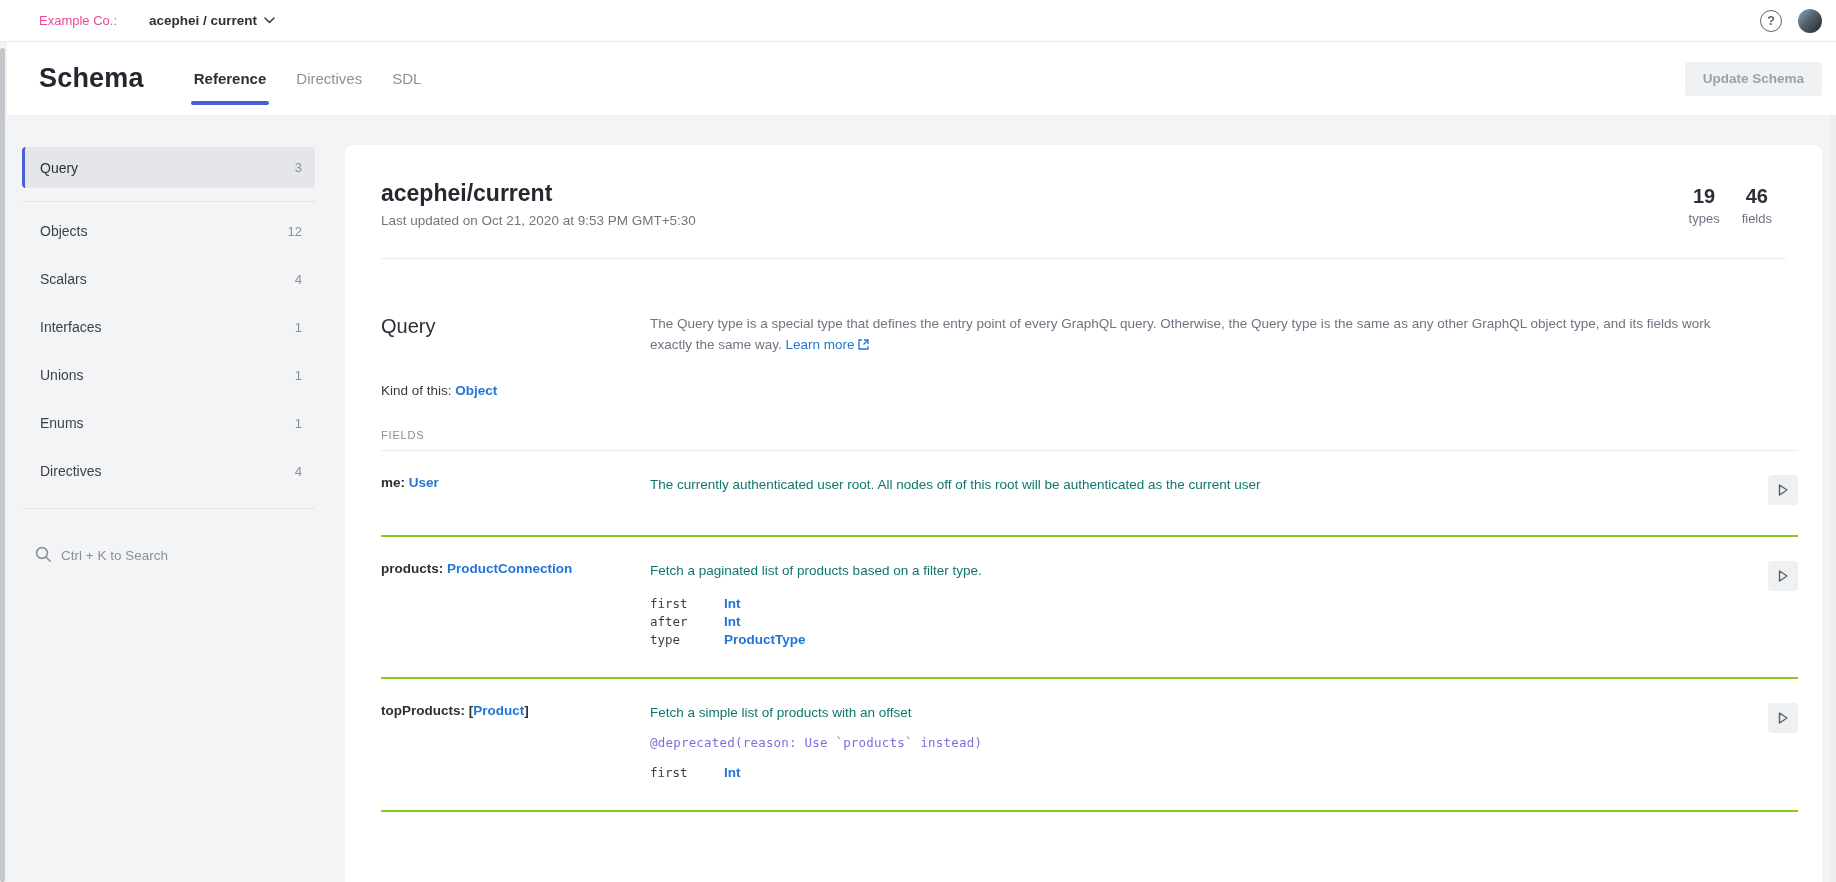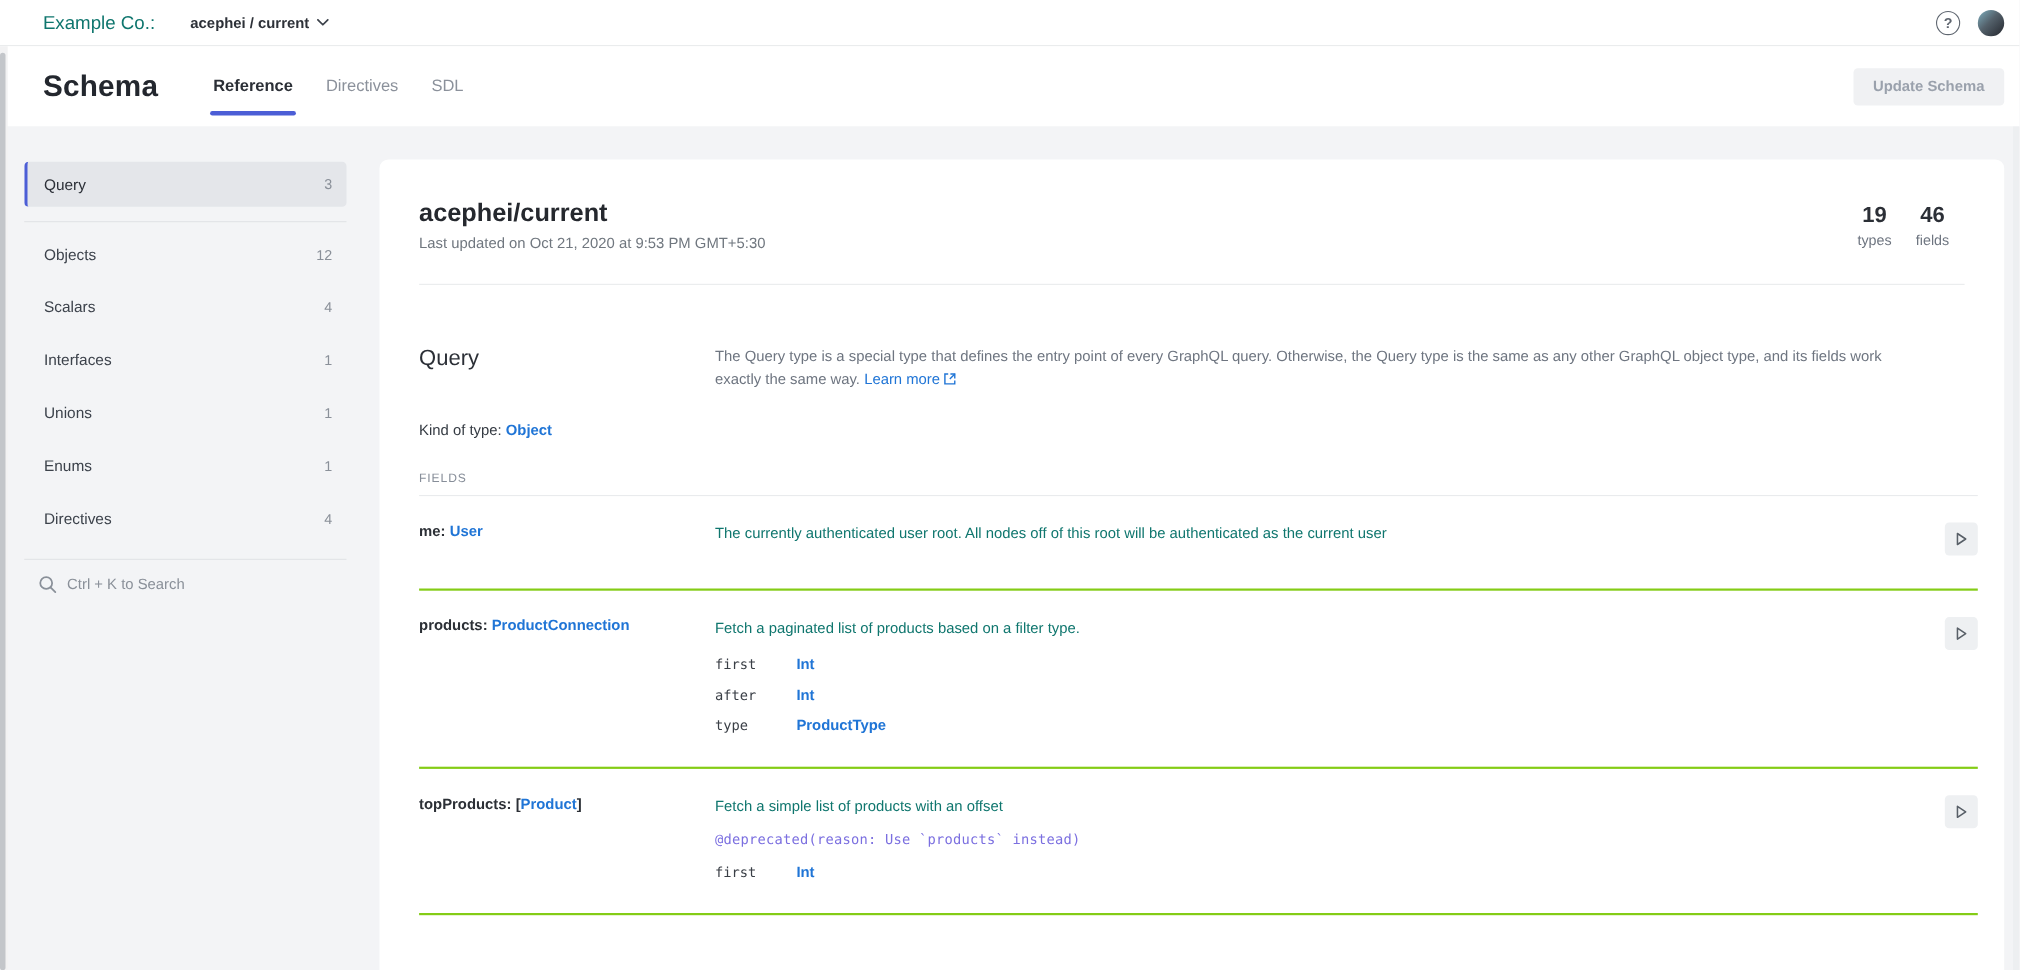--- a/index.html
+++ b/index.html
@@ -11,21 +11,21 @@
     position:relative;
   }
   .mono { font-family:"DejaVu Sans Mono", monospace; }
 
   
   .topbar {
     position:absolute; top:0; left:0; right:0; height:42px;
     background:#ffffff; border-bottom:1px solid #e8eaec;
     display:flex; align-items:center; padding:0 14px 0 39px;
   }
-  .org-label { font-size:17px; color:#0f766e; }
+  .org-label { font-size:13px; color:#ec4899; }
   .graph-selector {
     display:flex; align-items:center; gap:7px; margin-left:32px;
     font-size:13.5px; font-weight:700; color:#2d3138; cursor:pointer;
   }
   .topbar-right { margin-left:auto; display:flex; align-items:center; gap:16px; }
   .help-icon {
     width:22px; height:22px; border:1.6px solid #5f6670; border-radius:50%;
     display:flex; align-items:center; justify-content:center;
     font-size:13px; font-weight:700; color:#5f6670; cursor:pointer;
   }
@@ -85,21 +85,21 @@
     padding:0 13px 0 15px; cursor:pointer;
   }
   .sidebar-active-item .label { font-size:14px; color:#2c3038; }
   .sidebar-count { font-size:13px; color:#8a9099; }
   .sidebar-divider { border:none; border-top:1px solid #e2e4e7; margin:13px 0 5px 0; }
   .sidebar-item {
     height:48px; display:flex; align-items:center; justify-content:space-between;
     padding:0 13px 0 18px; font-size:14px; color:#3c424b; cursor:pointer;
   }
   .sidebar-search {
-    display:flex; align-items:flex-start; gap:9px; height:40px;
+    display:flex; align-items:flex-end; gap:9px; height:40px;
     margin-top:14px; padding-left:13px; cursor:pointer;
   }
   .sidebar-search .hint { font-size:13.5px; color:#8a9099; }
 
   
   .main-card {
     position:absolute; left:345px; top:30px; right:14px; bottom:0;
     background:#ffffff; border-radius:8px 8px 0 0; overflow:hidden;
   }
   .card-header { position:relative; padding:35px 36px 0 36px; }
@@ -132,21 +132,21 @@
   .field-row {
     display:grid; grid-template-columns:269px 1fr 34px;
     padding:24px 0 30px 0; border-bottom:2px solid #84cc16;
   }
   .field-name { font-size:13.5px; font-weight:700; color:#2c3036; }
   .field-main {}
   .field-desc { font-size:13.5px; line-height:20px; color:#0f766e; max-width:1100px; }
   .field-deprecated {
     margin-top:12px; font-size:12.5px; color:#7b6fe0; letter-spacing:0.2px;
   }
-  .args { margin-top:15px; display:grid; grid-template-columns:74px auto; row-gap:13px; align-items:baseline; }
+  .args { margin-top:15px; display:grid; grid-template-columns:74px auto; row-gap:3px; align-items:baseline; }
   .arg-name { font-size:12.5px; color:#3a3f46; }
   .arg-type { font-size:13.5px; font-weight:700; }
   .play-btn {
     width:30px; height:30px; background:#eef0f2; border:none; border-radius:4px;
     display:flex; align-items:center; justify-content:center;
     cursor:pointer; justify-self:end;
   }
 </style>
 </head>
 <body>
@@ -251,21 +251,21 @@
           <span>The Query type is a special type that defines the entry point of every GraphQL query. Otherwise, the Query type is the same as any other GraphQL object type, and its fields work exactly the same way.</span>
           <a class="link"><span>Learn more</span><svg class="ext-icon" width="11" height="11" viewBox="0 0 11 11">
                 <path d="M4 1 H1 V10 H10 V7" fill="none" stroke="#2075d6" stroke-width="1.3"></path>
                 <path d="M6 1 H10 V5" fill="none" stroke="#2075d6" stroke-width="1.3"></path>
                 <line x1="10" y1="1" x2="5.5" y2="5.5" stroke="#2075d6" stroke-width="1.3"></line>
               </svg></a>
         </p>
       </div>
 
       <div class="kind-row">
-        <span>Kind of type:</span>
+        <span>Kind of this:</span>
         <a class="link link-bold">Object</a>
       </div>
 
       <div class="fields-label">FIELDS</div>
       <hr class="fields-divider">
 
       <div class="field-row">
         <div class="field-name">
           <span>me:</span>
           <a class="link">User</a>

